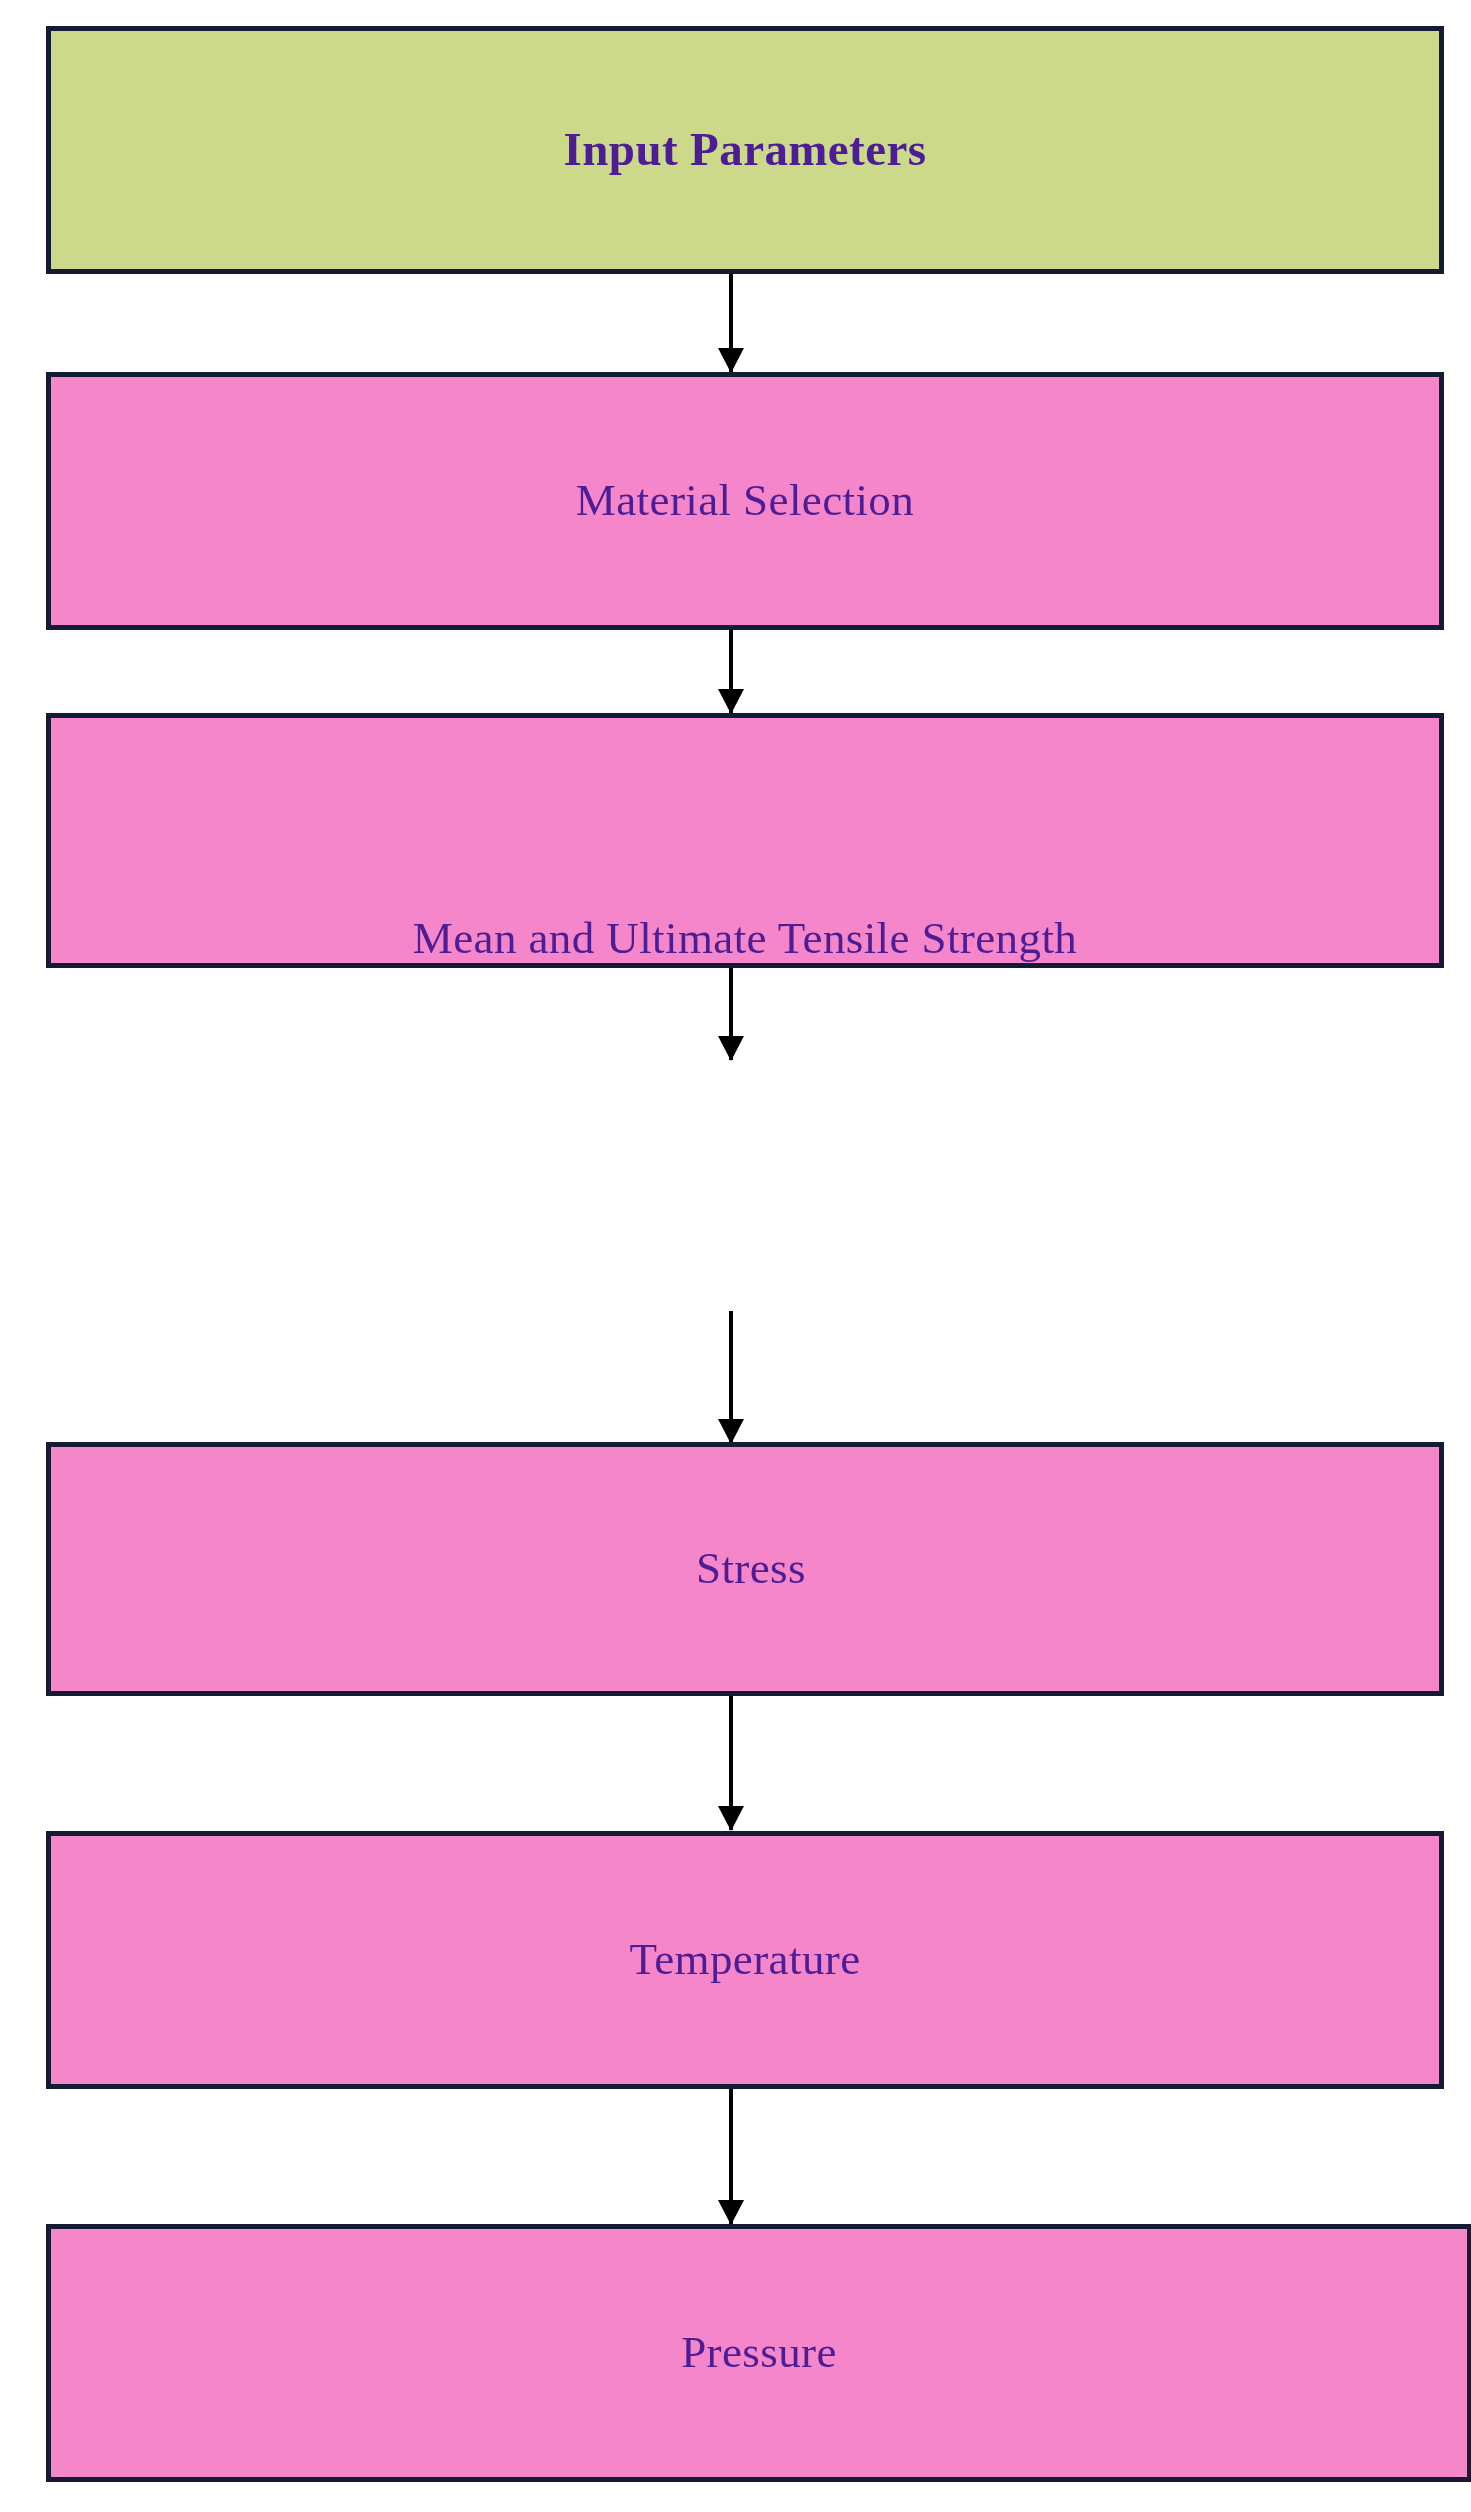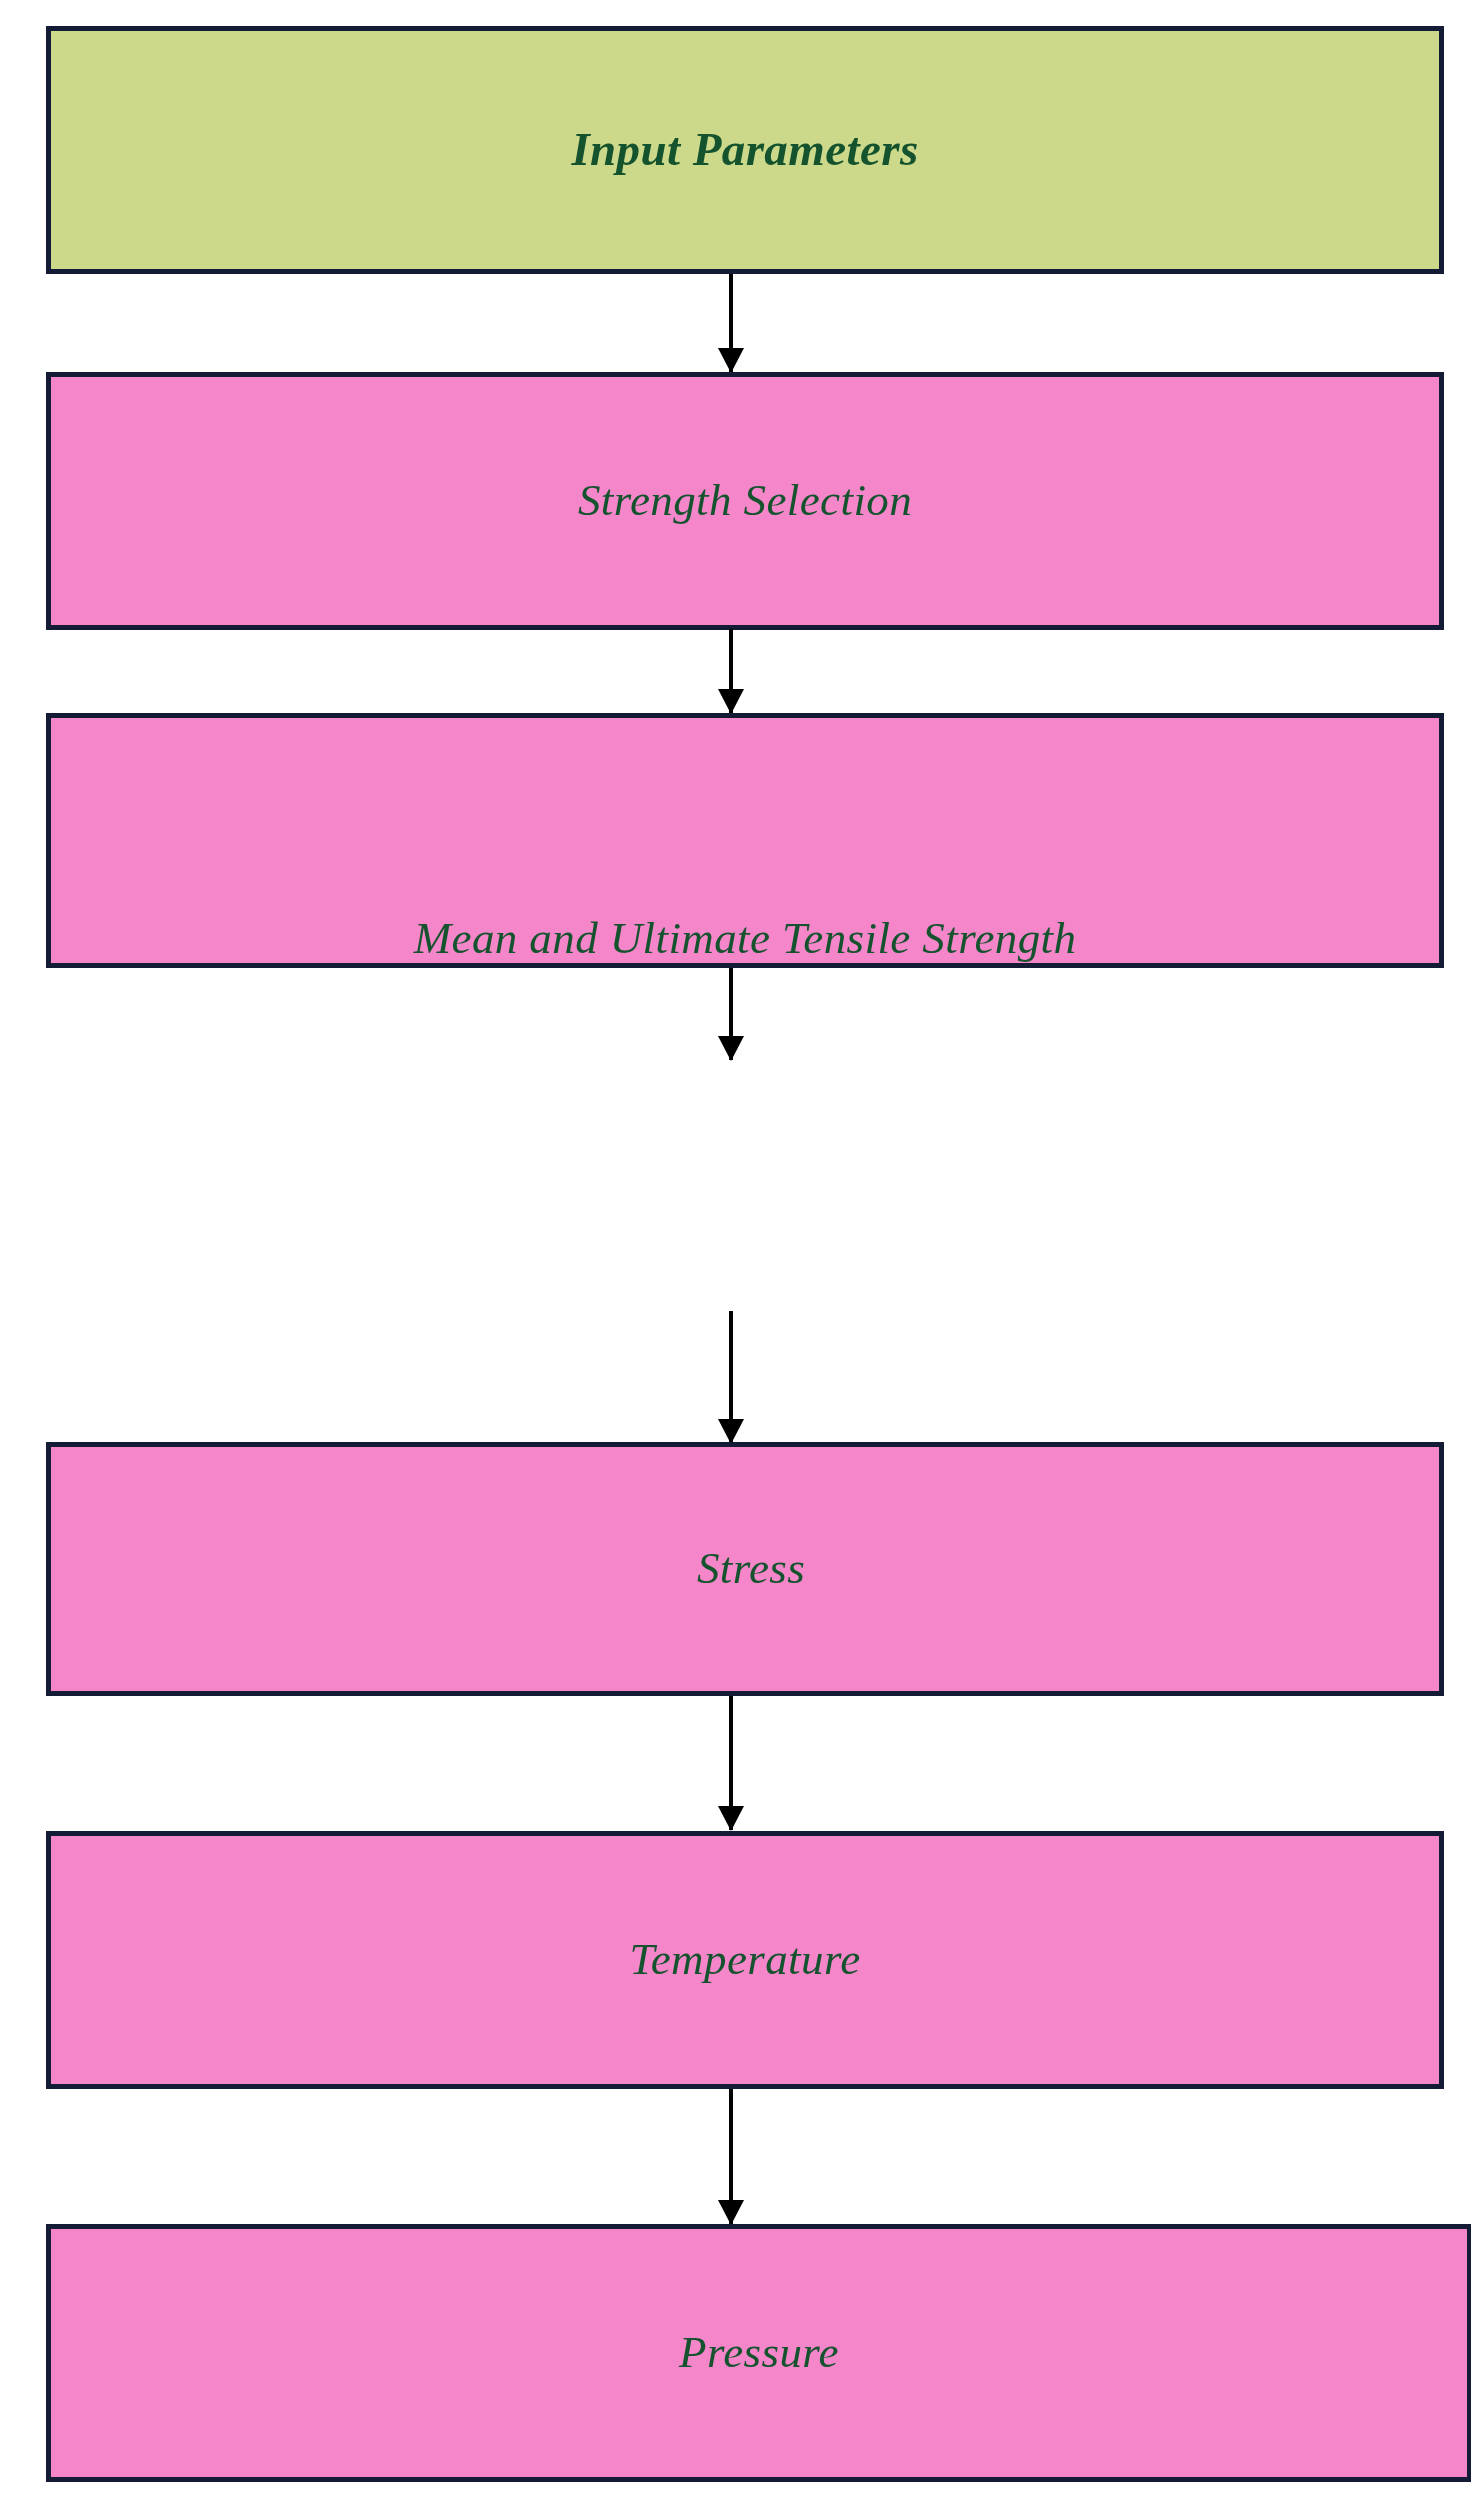--- a/index.html
+++ b/index.html
@@ -21,25 +21,24 @@
   .node {
     position: absolute;
     box-sizing: border-box;
     border: 5px solid #141b35;
     display: flex;
     align-items: center;
     justify-content: center;
     text-align: center;
   }
   .node-label {
-    color: #14532d;
+    color: #4c1d95;
     line-height: 1.1;
     letter-spacing: 0.4px;
     white-space: nowrap;
-    font-style: italic;
   }
   .node.start {
     background: #ccd98a;
   }
   .node.start .node-label {
     font-weight: bold;
     font-size: 47px;
   }
   .node.step {
     background: #f586ca;
@@ -74,21 +73,21 @@
 
   <div class="node start" style="left:46px; top:26px; width:1398px; height:248px;">
     <span class="node-label">Input Parameters</span>
   </div>
 
   <div class="edge" style="top:274px; height:98px;">
     <span class="arrow-head"></span>
   </div>
 
   <div class="node step" style="left:46px; top:372px; width:1398px; height:258px;">
-    <span class="node-label">Strength Selection</span>
+    <span class="node-label">Material Selection</span>
   </div>
 
   <div class="edge" style="top:629px; height:84px;">
     <span class="arrow-head"></span>
   </div>
 
   <div class="node step" style="left:46px; top:713px; width:1398px; height:255px;align-items:flex-end;">
     <span class="node-label">Mean and Ultimate Tensile Strength</span>
   </div>
 

